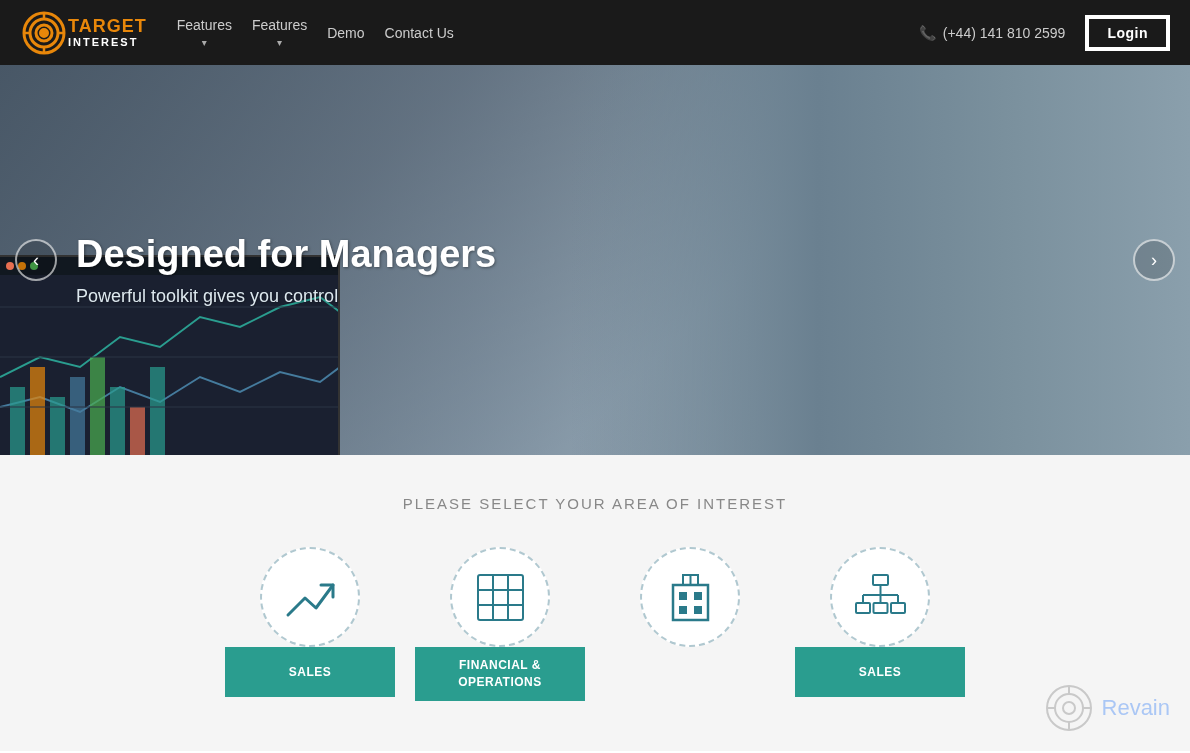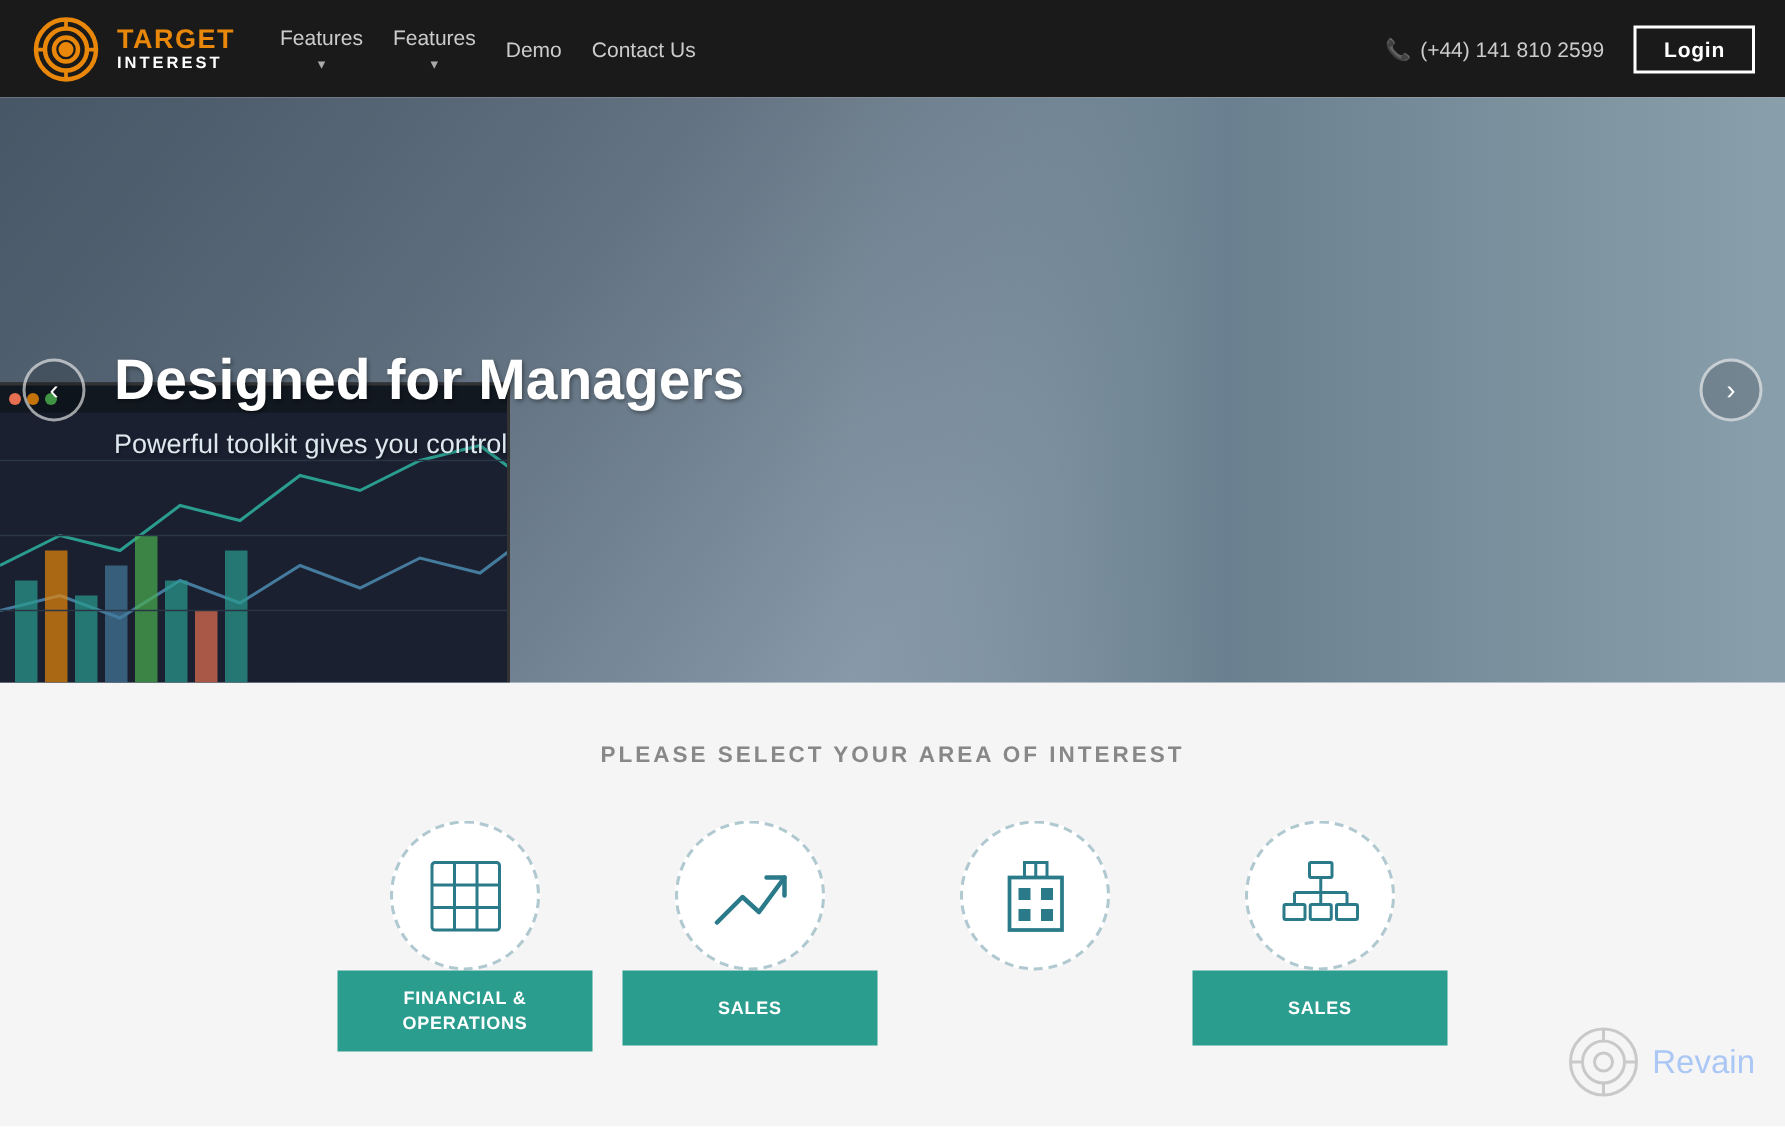--- a/index.html
+++ b/index.html
@@ -15,21 +15,20 @@
       padding: 0 20px;
     }
     .navbar-left {
       display: flex;
       align-items: center;
       gap: 30px;
     }
     .logo-container {
       display: flex;
       align-items: center;
-      gap: 10px;
     }
     .logo-icon {
       width: 48px;
       height: 48px;
     }
     .logo-text {
       display: flex;
       flex-direction: column;
       line-height: 1.1;
     }
@@ -73,21 +72,21 @@
     .phone-container {
       display: flex;
       align-items: center;
       gap: 6px;
       color: #ccc;
       font-size: 14px;
     }
     .phone-icon { color: #ccc; }
     .login-btn {
       background: transparent;
-      border: 2px solid #ffffff;
+      border: 4px solid #ffffff;
       color: white;
       padding: 6px 18px;
       font-size: 14px;
       font-weight: 600;
       cursor: pointer;
       letter-spacing: 0.5px;
     }
 
     
     .hero {
@@ -171,21 +170,21 @@
 
     
     .interest-section {
       background: #f5f5f5;
       padding: 40px 20px 50px;
       text-align: center;
     }
     .interest-title {
       color: #888;
       font-size: 15px;
-      font-weight: 700;
+      font-weight: 400;
       letter-spacing: 2px;
       margin-bottom: 35px;
     }
     .interest-cards {
       display: flex;
       justify-content: center;
       gap: 20px;
       flex-wrap: wrap;
     }
     .interest-card {
@@ -334,39 +333,39 @@
 </section>
 
 <section class="interest-section">
   <p class="interest-title">PLEASE SELECT YOUR AREA OF INTEREST</p>
   <div class="interest-cards">
 
     <div class="interest-card">
       <div class="card-icon-wrapper">
         <svg width="55" height="55" viewBox="0 0 55 55">
 
+          <polyline points="5,45 22,28 33,38 50,15" fill="none" stroke="#2a7a8a" stroke-width="3" stroke-linecap="round" stroke-linejoin="round"></polyline>
+          <polyline points="38,15 50,15 50,27" fill="none" stroke="#2a7a8a" stroke-width="3" stroke-linecap="round" stroke-linejoin="round"></polyline>
+        </svg>
+      </div>
+      <div class="card-label">SALES</div>
+    </div>
+
+    <div class="interest-card">
+      <div class="card-icon-wrapper">
+        <svg width="55" height="55" viewBox="0 0 55 55">
+
           <rect x="5" y="5" width="45" height="45" fill="none" stroke="#2a7a8a" stroke-width="2" rx="2"></rect>
           <line x1="5" y1="20" x2="50" y2="20" stroke="#2a7a8a" stroke-width="2"></line>
           <line x1="5" y1="35" x2="50" y2="35" stroke="#2a7a8a" stroke-width="2"></line>
           <line x1="20" y1="5" x2="20" y2="50" stroke="#2a7a8a" stroke-width="2"></line>
           <line x1="35" y1="5" x2="35" y2="50" stroke="#2a7a8a" stroke-width="2"></line>
         </svg>
       </div>
       <div class="card-label">FINANCIAL &amp;<br>OPERATIONS</div>
-    </div>
-
-    <div class="interest-card">
-      <div class="card-icon-wrapper">
-        <svg width="55" height="55" viewBox="0 0 55 55">
-
-          <polyline points="5,45 22,28 33,38 50,15" fill="none" stroke="#2a7a8a" stroke-width="3" stroke-linecap="round" stroke-linejoin="round"></polyline>
-          <polyline points="38,15 50,15 50,27" fill="none" stroke="#2a7a8a" stroke-width="3" stroke-linecap="round" stroke-linejoin="round"></polyline>
-        </svg>
-      </div>
-      <div class="card-label">SALES</div>
     </div>
 
     <div class="interest-card">
       <div class="card-icon-wrapper">
         <svg width="55" height="55" viewBox="0 0 55 55">
 
           <rect x="10" y="15" width="35" height="35" fill="none" stroke="#2a7a8a" stroke-width="2.5"></rect>
           <rect x="16" y="22" width="8" height="8" fill="#2a7a8a"></rect>
           <rect x="31" y="22" width="8" height="8" fill="#2a7a8a"></rect>
           <rect x="16" y="36" width="8" height="8" fill="#2a7a8a"></rect>

